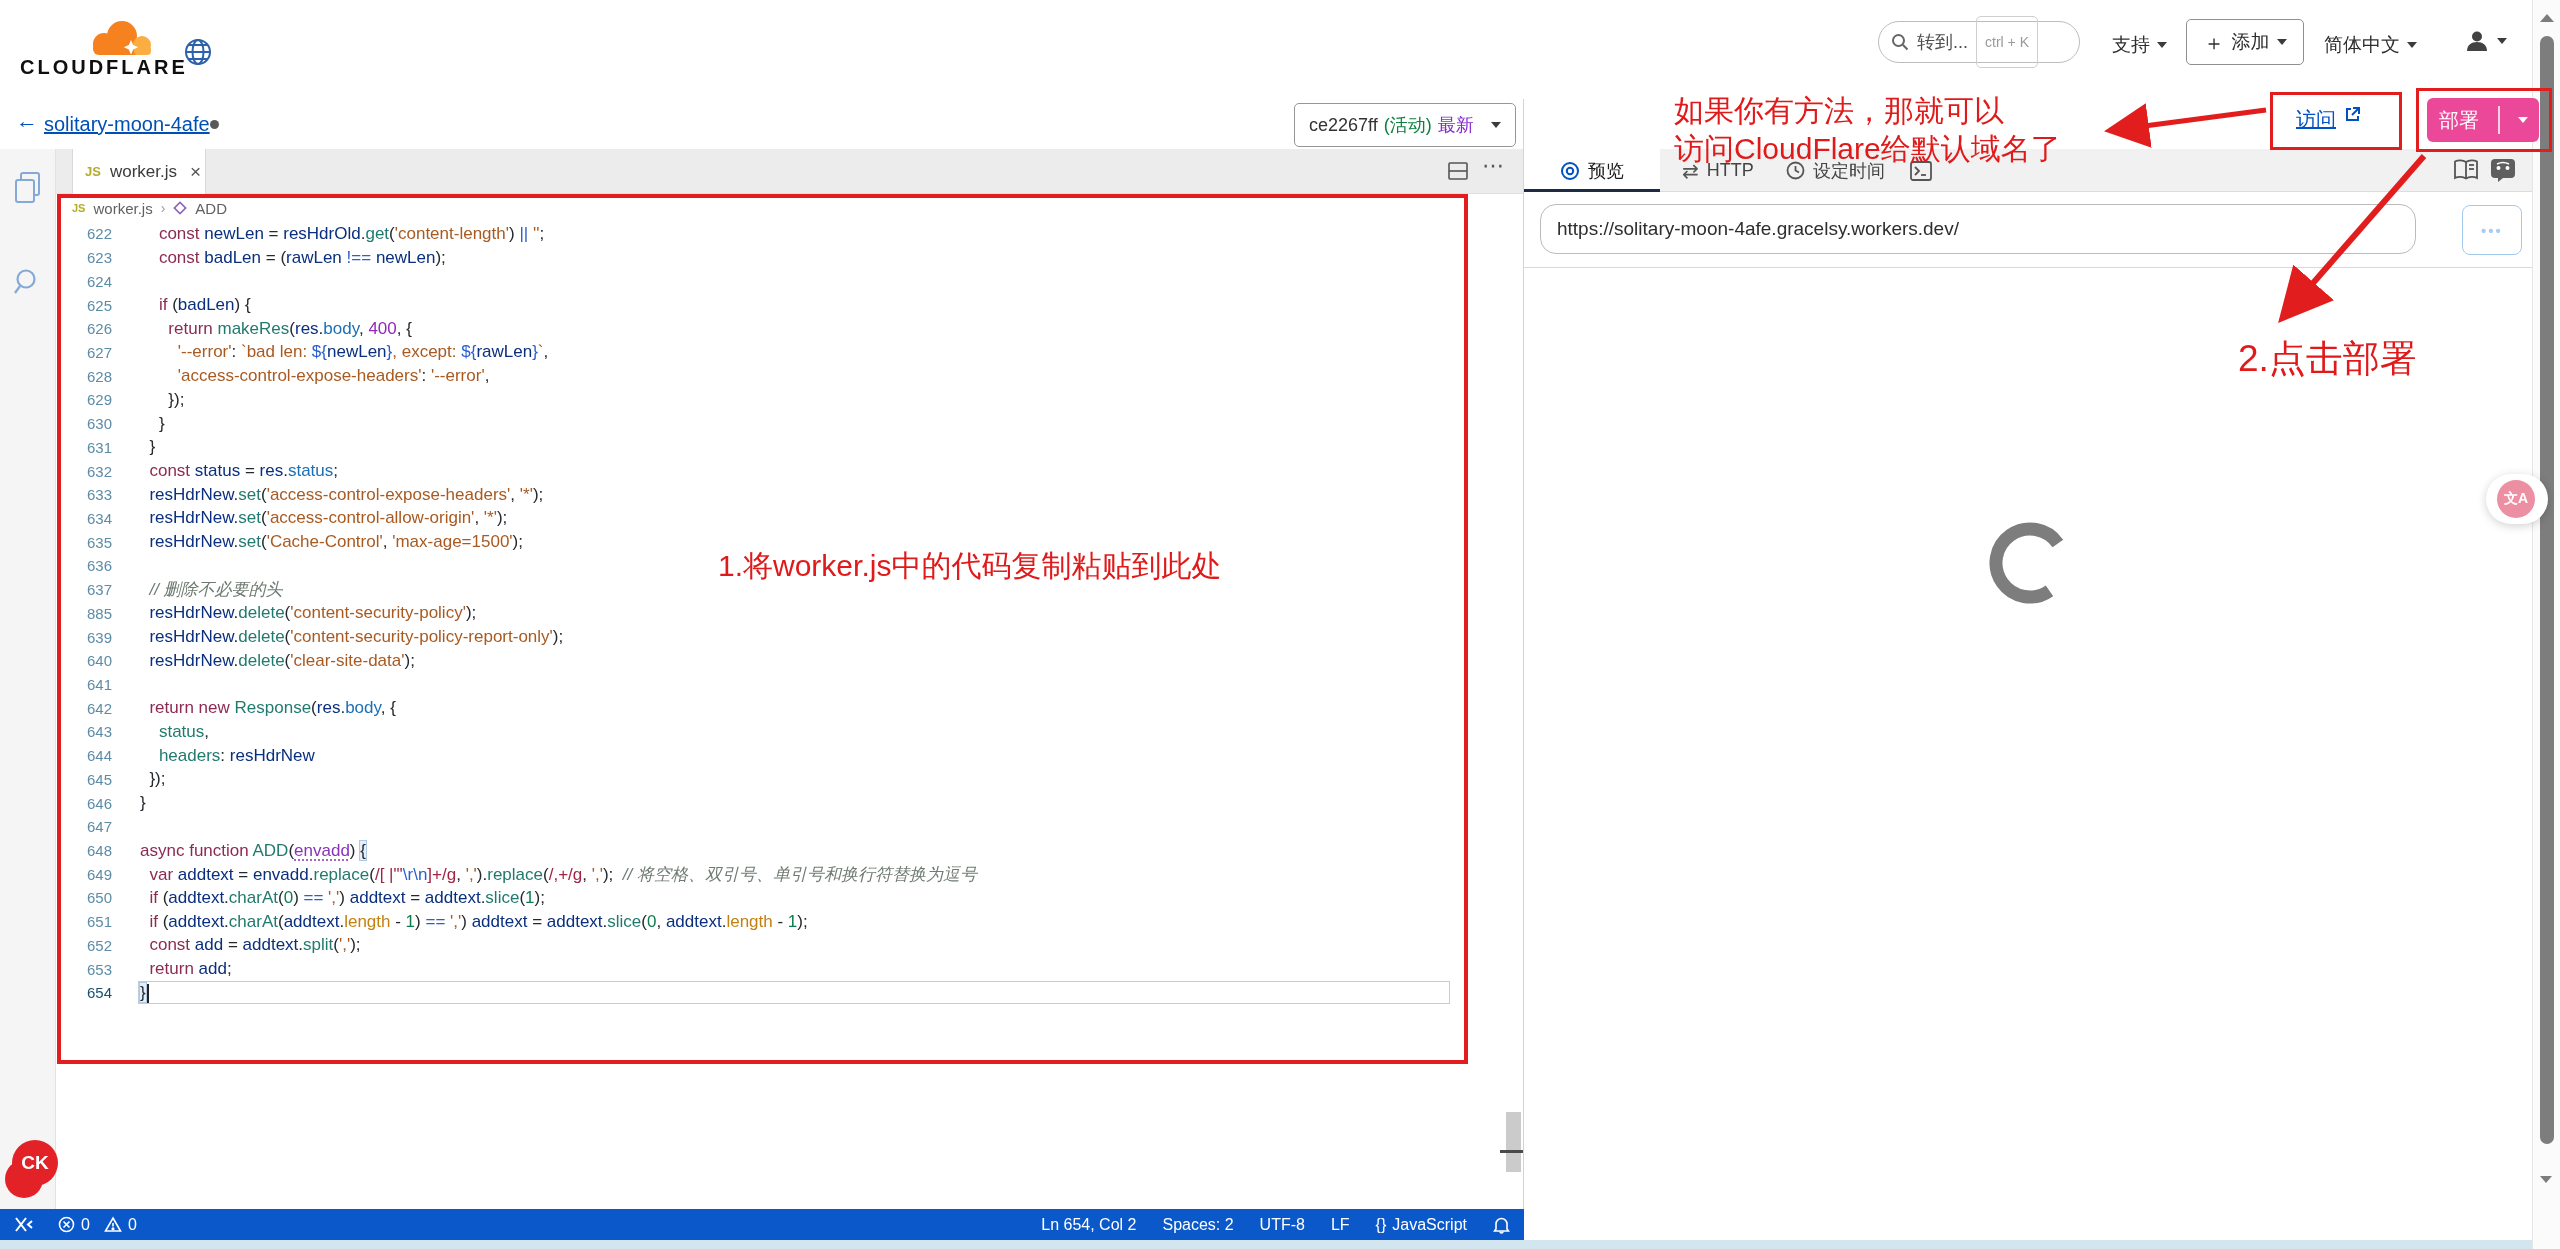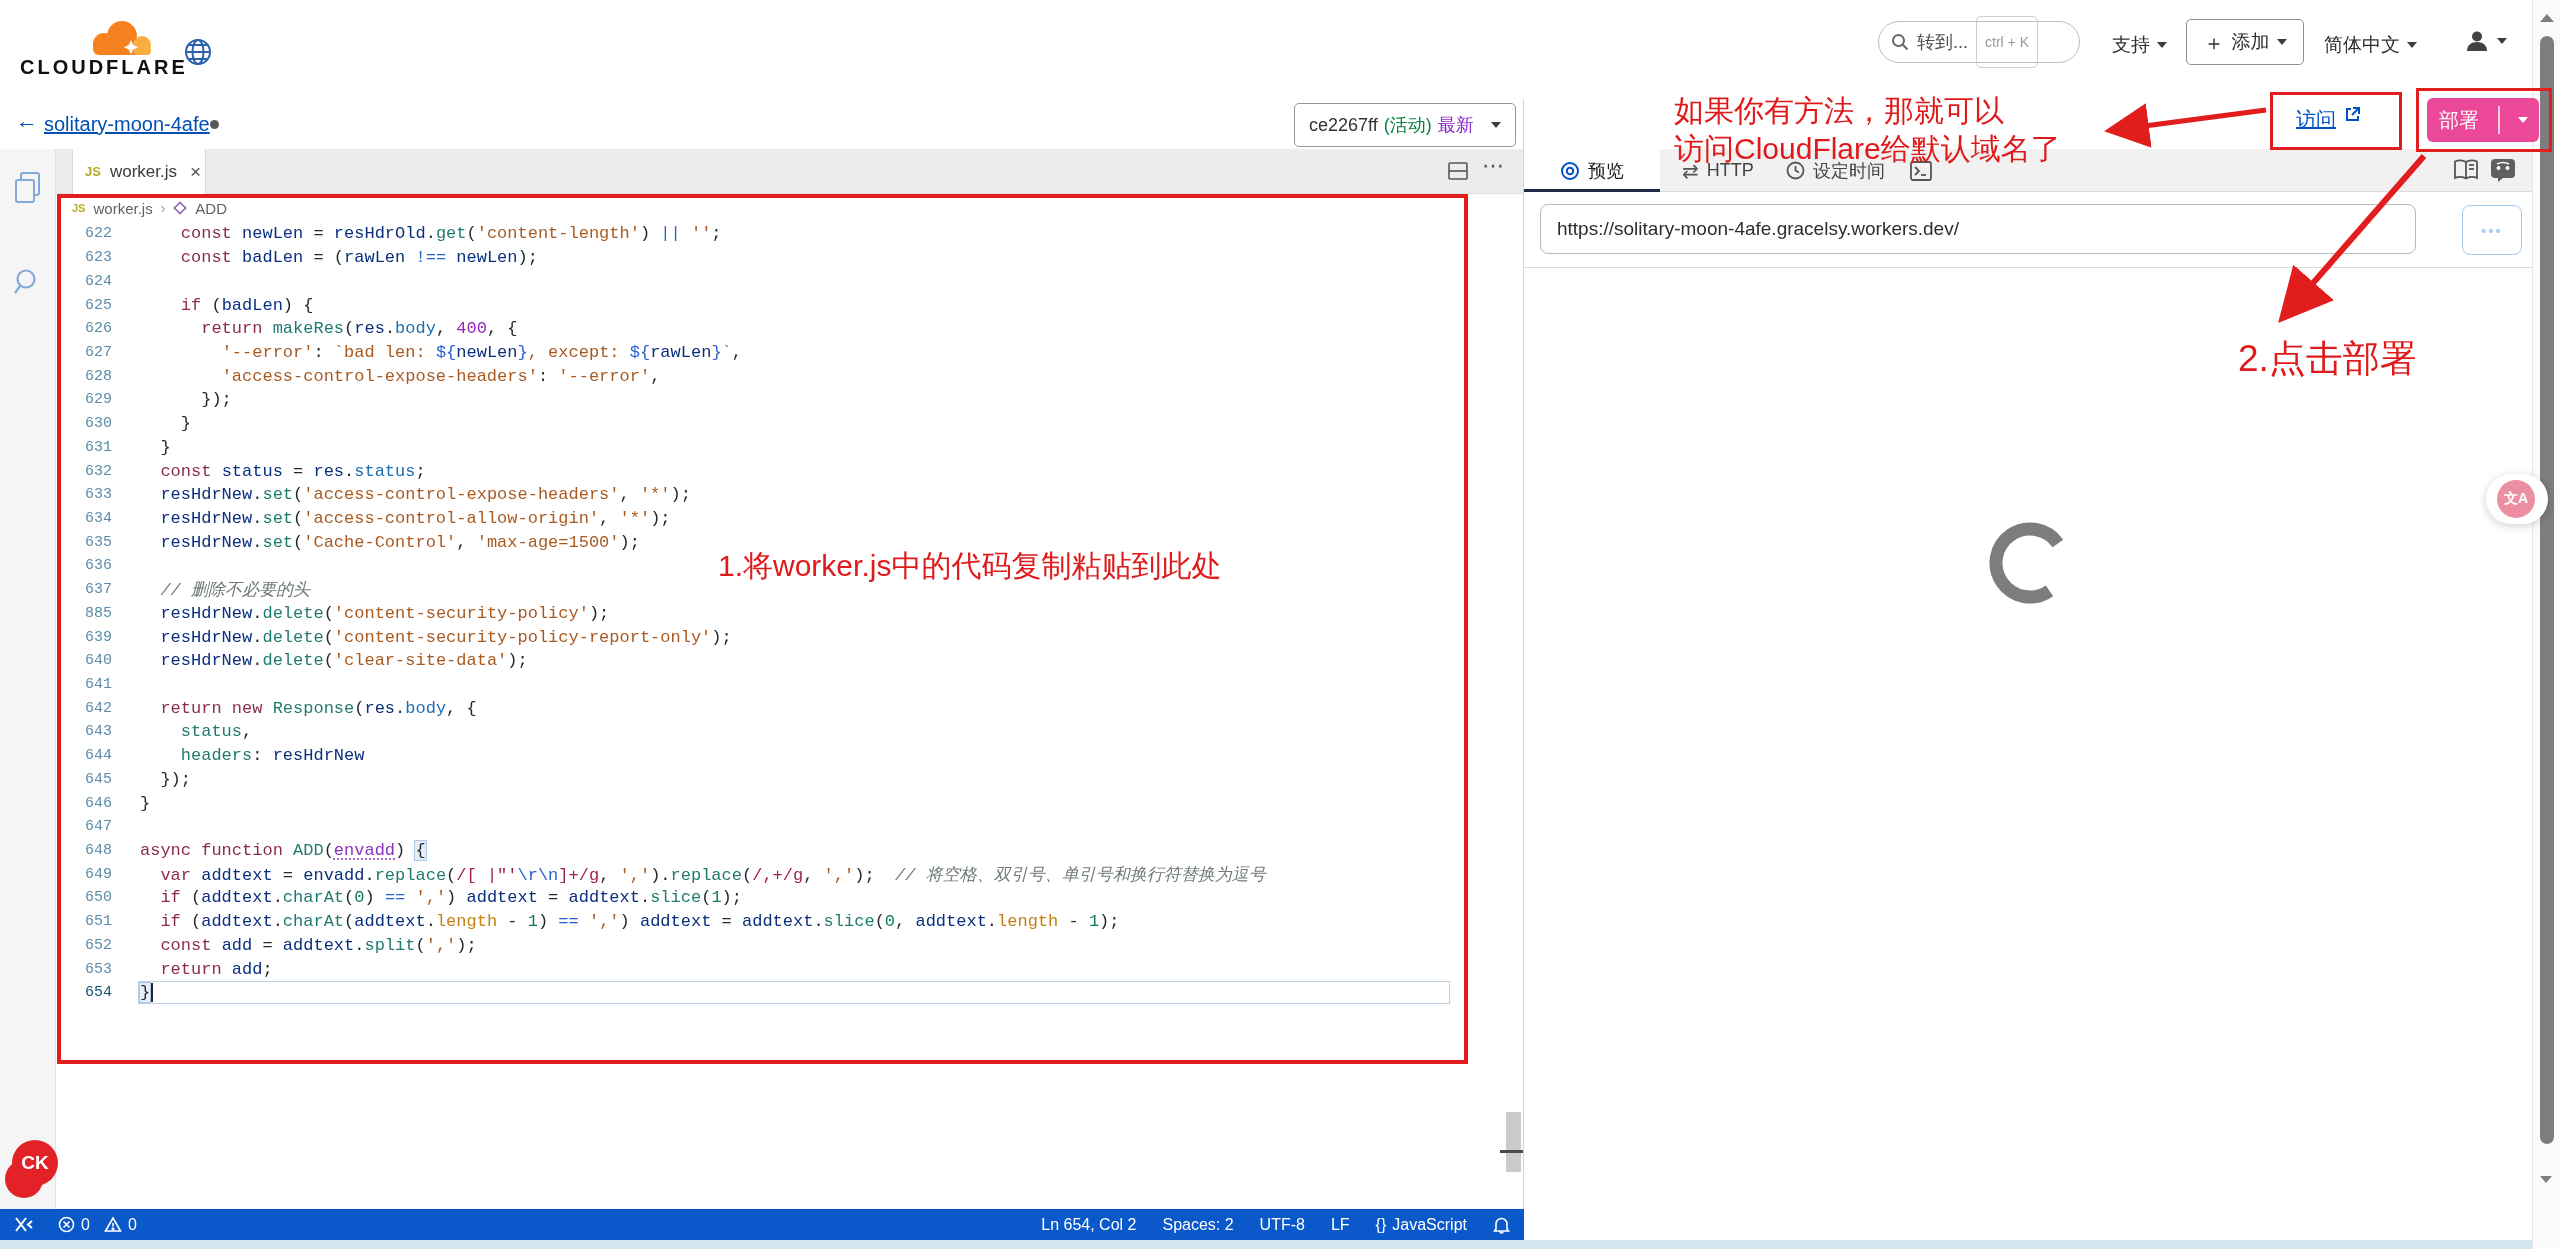--- a/index.html
+++ b/index.html
@@ -54,21 +54,21 @@
   .tab-label{font-size:17px;color:#3c3c3c;}
   .tab-close{font-size:19px;color:#555;margin-left:4px;cursor:pointer;}
   .split-icon{position:absolute;left:1392px;top:13px;cursor:pointer;}
   .more-icon{position:absolute;left:1426px;top:4px;font-size:22px;color:#555;cursor:pointer;}
 
   .crumbs{left:56px;top:194px;width:1467px;height:28px;background:#fff;display:flex;align-items:center;gap:8px;padding-left:16px;box-sizing:border-box;}
   .crumbs .js-badge{font-size:11px;}
   .crumb-txt{font-size:15px;color:#616161;}
   .crumb-sep{font-size:14px;color:#999;}
 
-  .code{left:56px;top:222px;width:1467px;height:987px;background:#fff;font-family:Liberation Mono, monospace;}
+  .code{left:56px;top:222px;width:1467px;height:987px;background:#fff;font-family:Liberation Sans, sans-serif;}
   .cl{height:23.72px;display:flex;align-items:center;position:relative;}
   .ln{width:56px;padding-right:28px;text-align:right;font-size:15px;color:#5c8ca6;flex:none;}
   .lt{font-size:17px;white-space:pre;color:#24292e;}
   .cl.cur .ln{color:#15506f;}
   .curbox{position:absolute;left:82px;top:0;width:1312px;height:23px;border:1px solid #bcd0e2;box-sizing:border-box;pointer-events:none;}
   .caret-bar{display:inline-block;width:2px;height:19px;background:#222;vertical-align:middle;margin-left:1px;}
   .tk-pln{color:#24292e;} .tk-kw{color:#8c2b52;} .tk-vr{color:#0a2f7e;} .tk-pr{color:#1a6fb5;}
   .tk-fn{color:#217a6f;} .tk-st{color:#a85a21;} .tk-nm{color:#0b7d4e;} .tk-n4{color:#9426b8;}
   .tk-cm{color:#6f7b72;font-style:italic;} .tk-re{color:#a02444;} .tk-es{color:#2a5fd0;}
   .tk-op{color:#2a5fd0;} .tk-lg{color:#c28111;}
@@ -84,21 +84,21 @@
   .panel{left:1524px;top:149px;width:1008px;height:1091px;background:#fff;}
   .ptabs{position:absolute;left:0;top:0;width:1008px;height:43px;background:#f1f1f1;border-bottom:1px solid #dcdcdc;box-sizing:border-box;}
   .ptab{position:absolute;top:0;height:43px;display:flex;align-items:center;gap:8px;font-size:18px;color:#444;cursor:pointer;}
   .ptab.active{left:0;width:136px;justify-content:center;background:#fff;color:#1b1b1b;}
   .ptab.active::after{content:"";position:absolute;left:0;bottom:-1px;width:100%;height:4px;background:#1d2b45;}
   .ptab.http{left:158px;} .ptab.sched{left:262px;} .ptab.term{left:386px;}
   .pt-book{position:absolute;left:928px;top:9px;cursor:pointer;}
   .pt-chat{position:absolute;left:966px;top:9px;cursor:pointer;}
 
   .urlrow{position:absolute;left:0;top:43px;width:1008px;height:76px;background:#fff;border-bottom:1px solid #d9d9d9;box-sizing:border-box;}
-  .url-input{position:absolute;left:16px;top:12px;width:876px;height:50px;border:1px solid #bbb;border-radius:8px;box-sizing:border-box;
+  .url-input{position:absolute;left:16px;top:12px;width:876px;height:50px;border:1px solid #bbb;border-radius:16px;box-sizing:border-box;
              font-size:19px;color:#2e2e2e;padding:0 16px;font-family:"Liberation Sans",sans-serif;outline:none;background:#fff;}
   .send-btn{position:absolute;left:938px;top:13px;width:58px;height:48px;border:1px solid #a3c9ef;border-radius:8px;background:#fff;
             color:#a9cdf2;font-size:15px;letter-spacing:2px;font-weight:bold;display:flex;align-items:center;justify-content:center;cursor:pointer;}
   .pbody{position:absolute;left:0;top:119px;width:1008px;height:972px;background:#fff;}
   .spinner{position:absolute;left:461px;top:250px;}
 
   
   .statusbar{left:0;top:1209px;width:1524px;height:31px;background:#0a58c9;color:#fff;display:flex;align-items:center;
              font-size:16px;padding:0 14px;box-sizing:border-box;gap:24px;}
   .sb-group{display:flex;align-items:center;gap:6px;cursor:pointer;}

